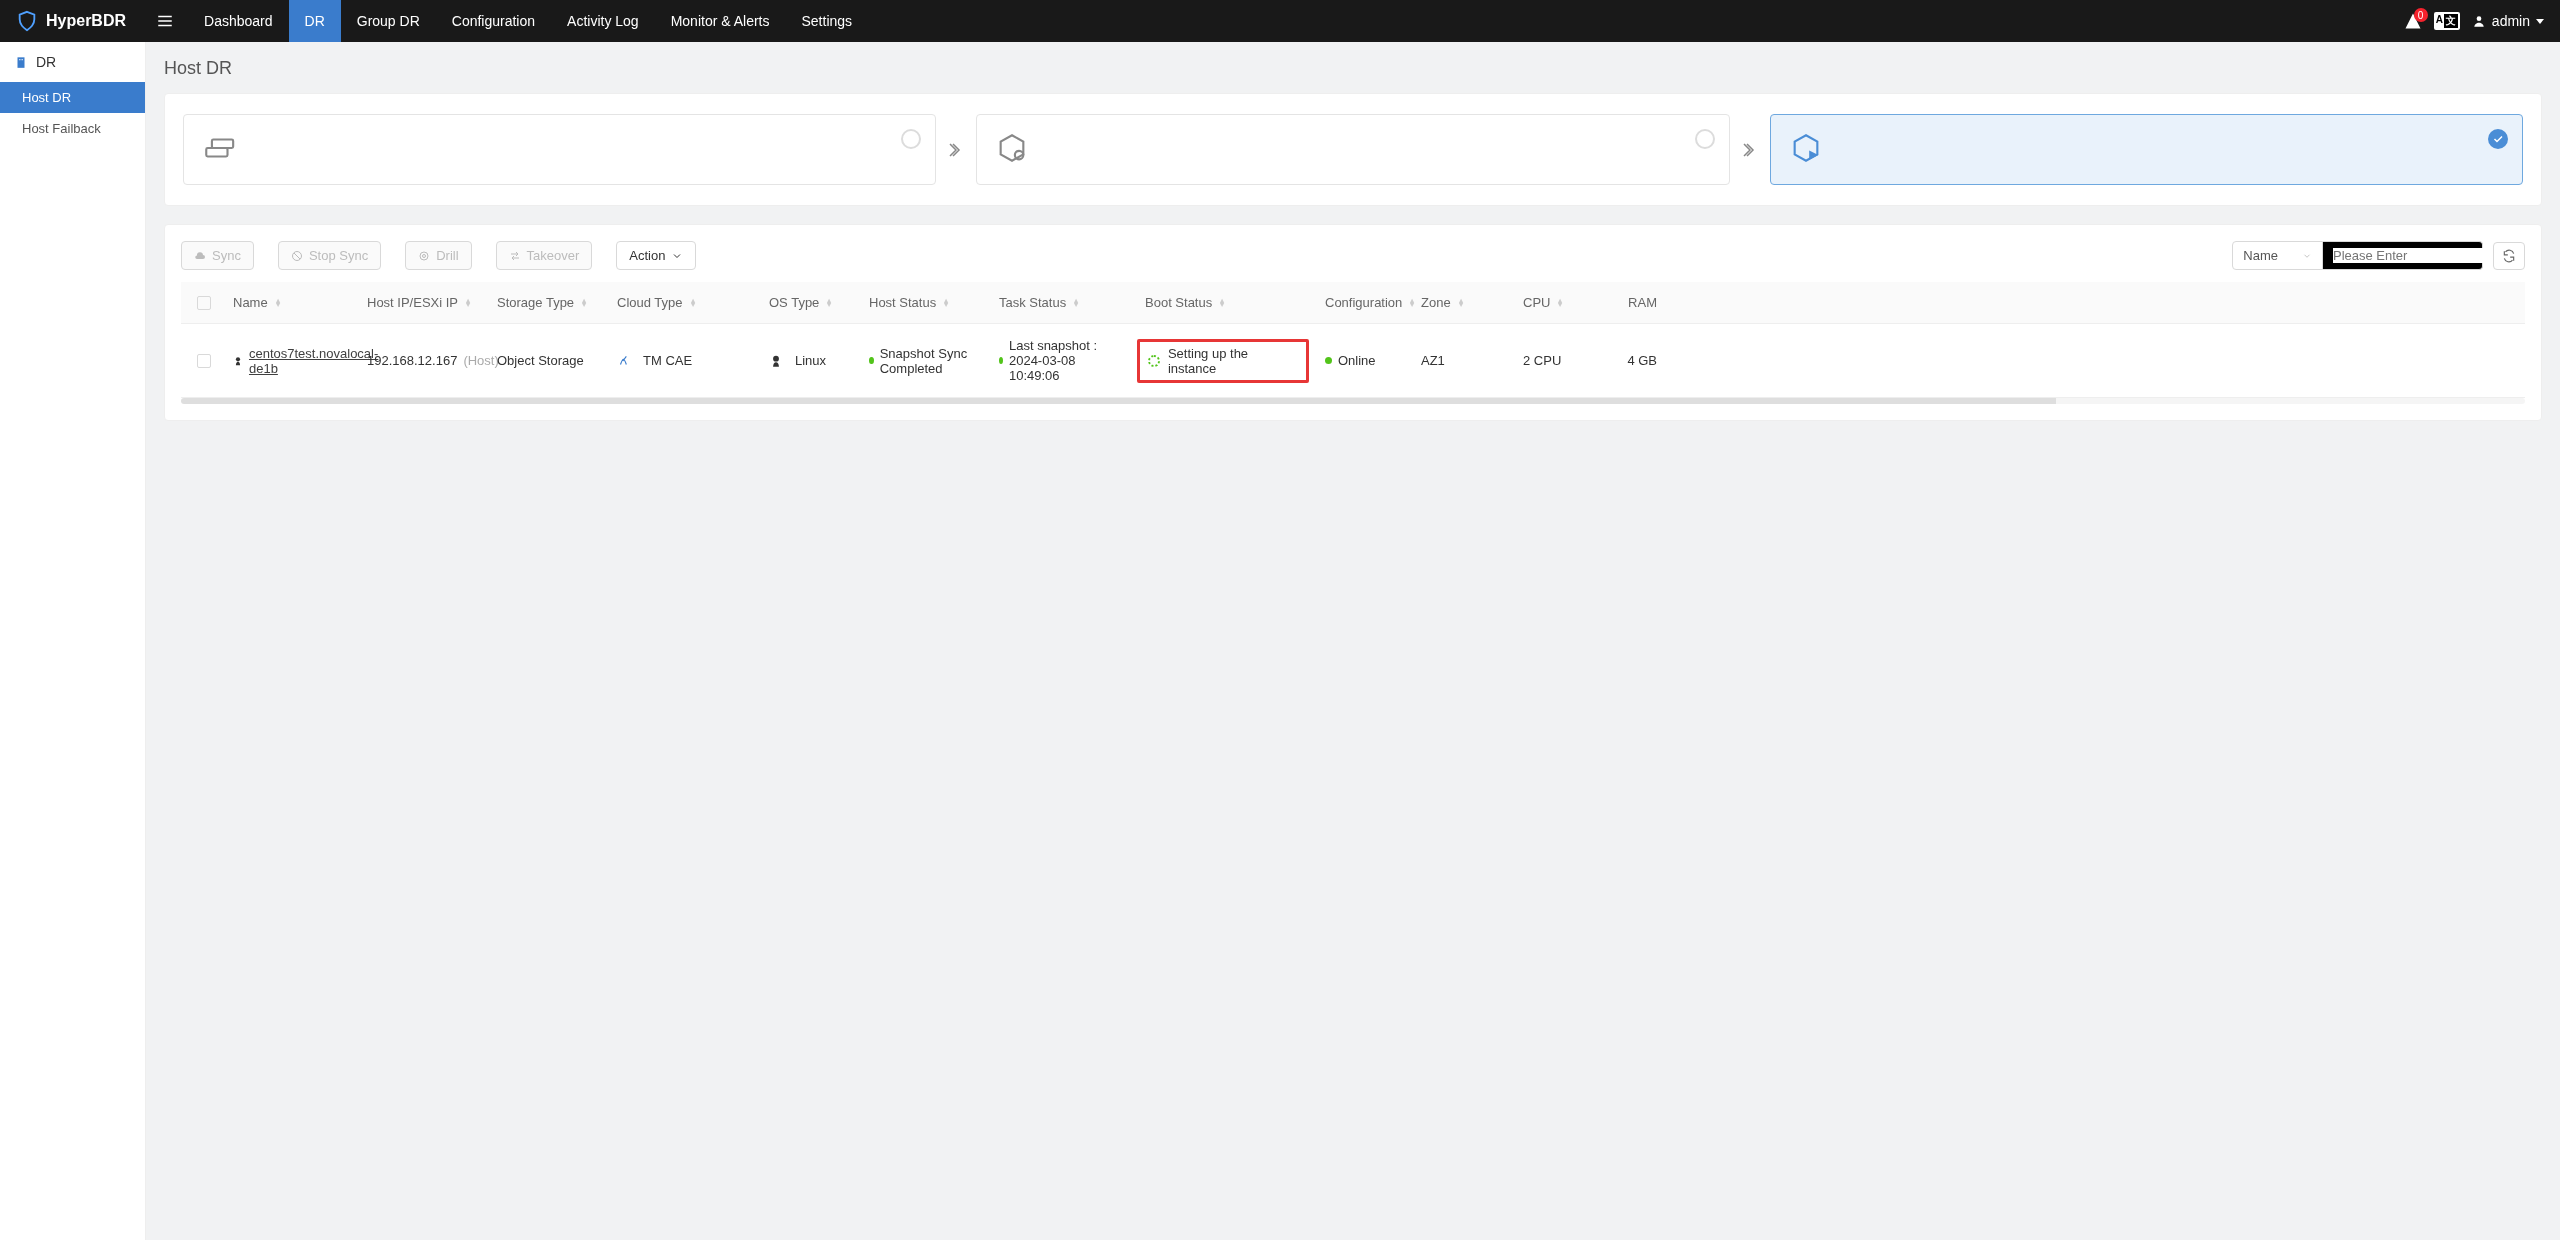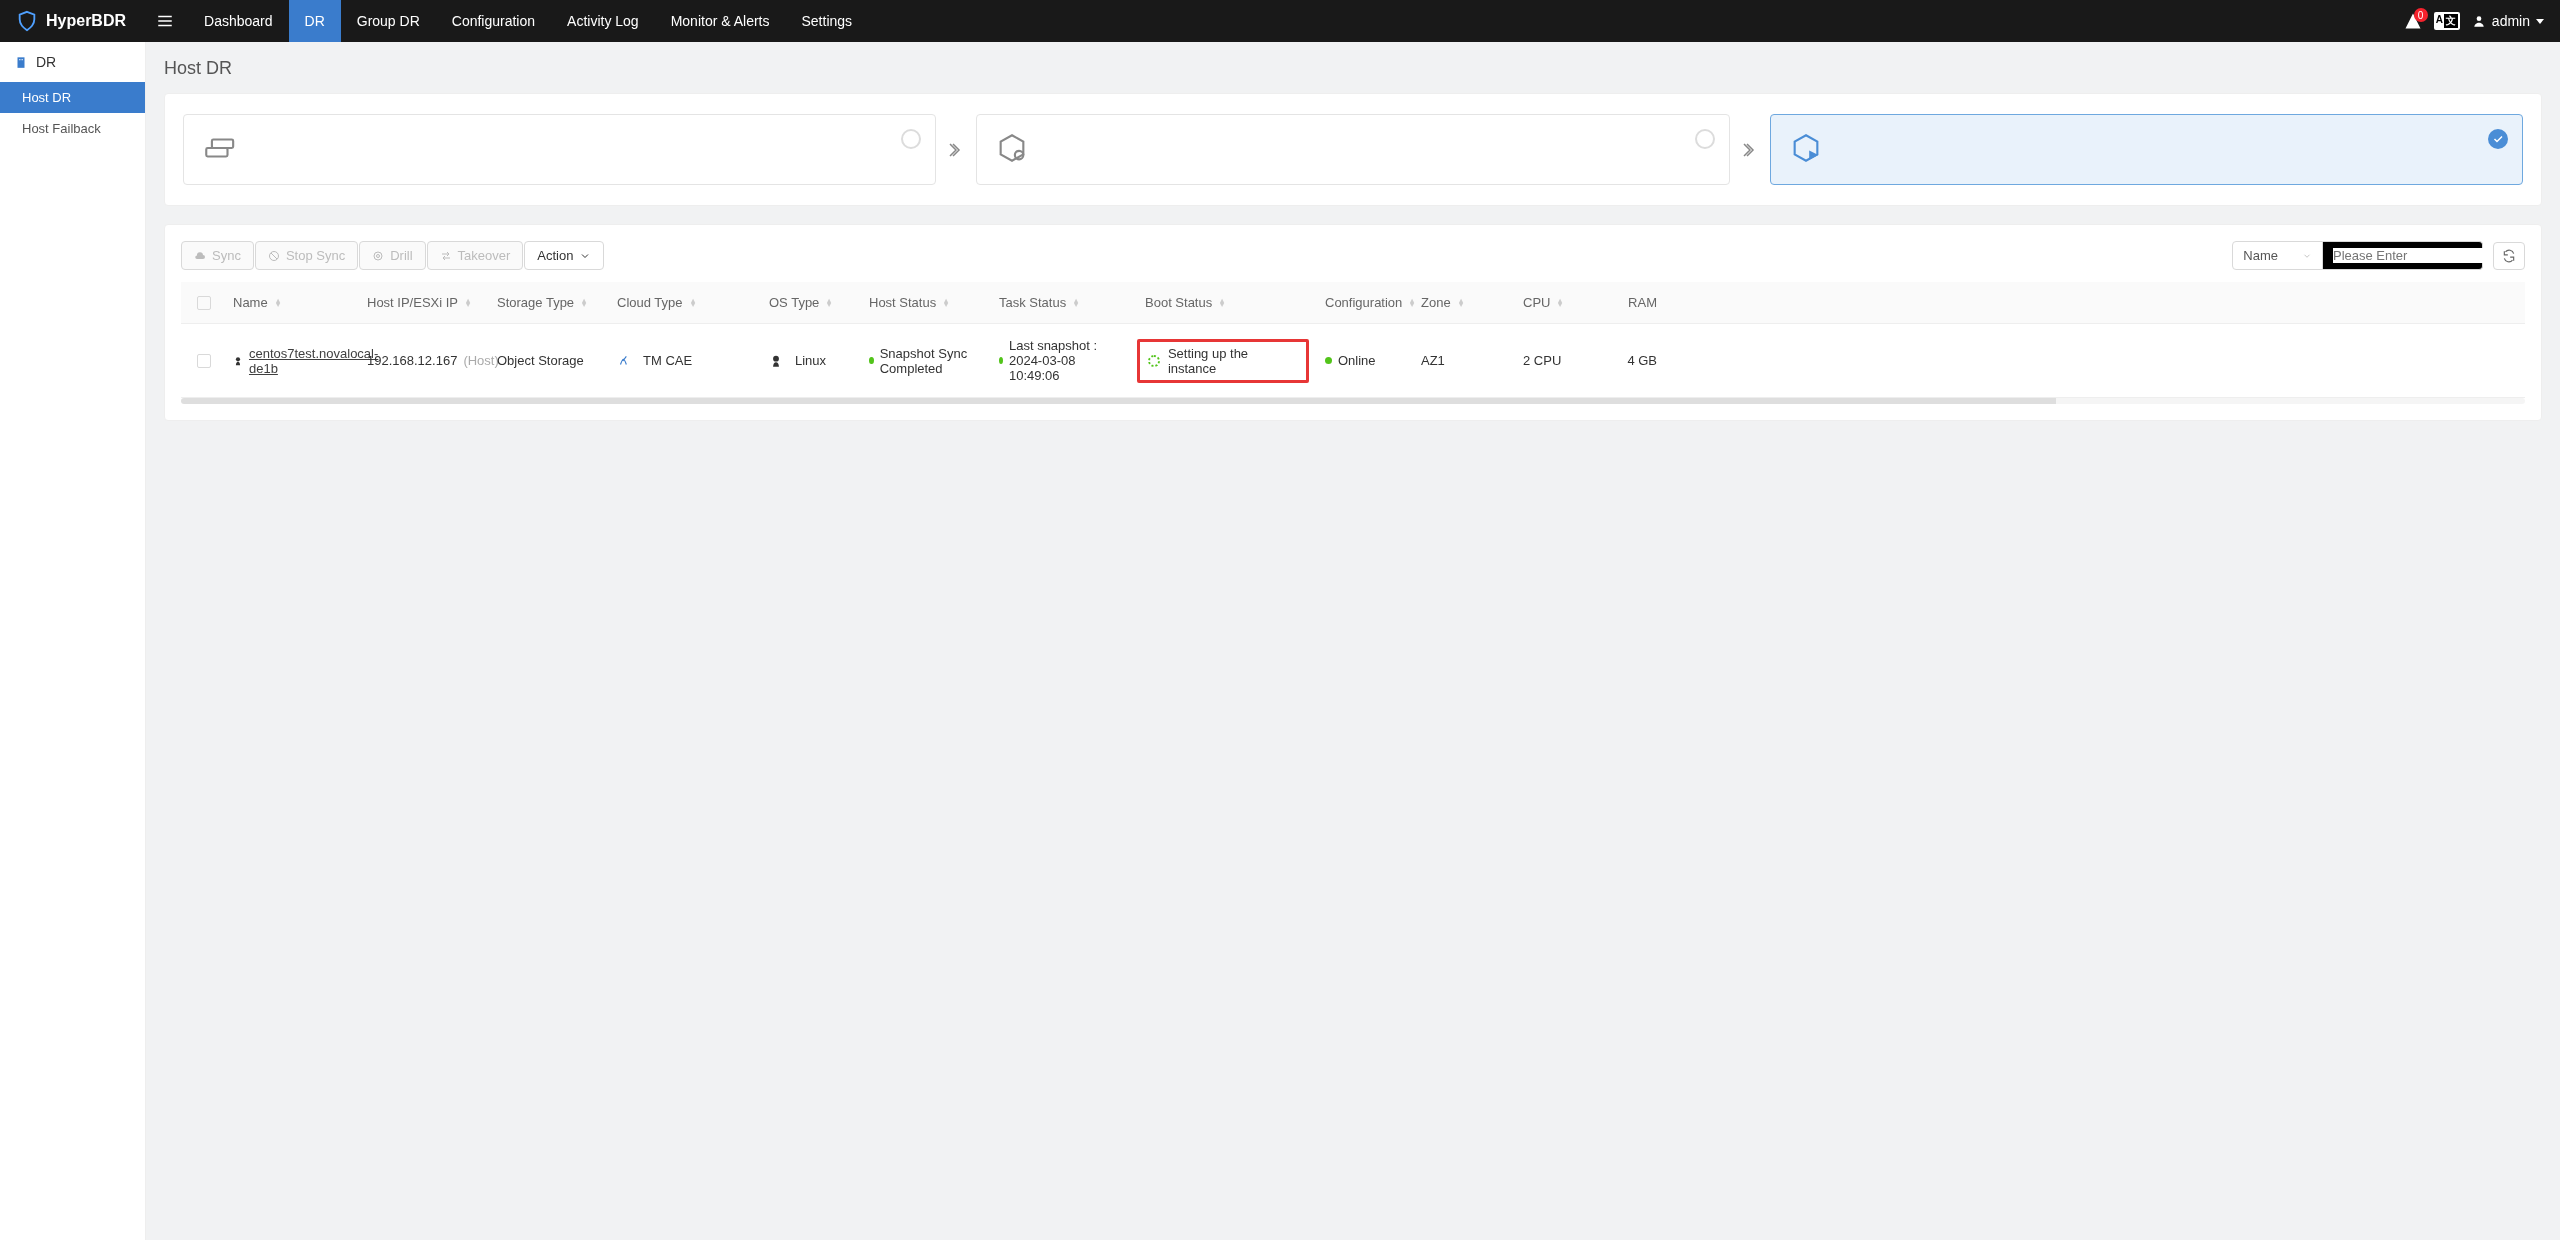--- a/index.html
+++ b/index.html
@@ -46,21 +46,21 @@
   .step.current .step-title{color:#2b6cb0;}
   .step-desc{font-size:13px;color:#666;margin-top:2px;line-height:1.4;}
   .step.current .step-desc{color:#4a6c90;}
   .step-sub{font-size:12px;color:#aaa;margin-top:10px;}
   .step.current .step-sub{color:#7ba0c7;}
   .step-status{position:absolute;top:14px;right:14px;width:20px;height:20px;border-radius:50%;border:2px solid #dcdcdc;}
   .step-status.done{border:none;background:#4a8dd6;display:flex;align-items:center;justify-content:center;}
   .step-status.done svg{width:12px;height:12px;color:#fff;}
   
   .table-card{background:#fff;border-radius:4px;border:1px solid #eee;padding:16px;}
-  .toolbar{display:flex;align-items:center;gap:1px;margin-bottom:12px;}
+  .toolbar{display:flex;align-items:center;gap:24px;margin-bottom:12px;}
   .btn{border:1px solid #d9d9d9;background:#fff;border-radius:4px;padding:6px 12px;display:inline-flex;align-items:center;gap:6px;font-size:13px;cursor:pointer;}
   .btn.disabled{color:#bcbcbc;background:#fafafa;cursor:not-allowed;}
   .btn svg{width:12px;height:12px;}
   .toolbar-right{margin-left:auto;display:flex;align-items:center;gap:0px;}
   .select{border:1px solid #d9d9d9;padding:6px 10px;border-radius:4px 0 0 4px;background:#fff;display:flex;align-items:center;gap:24px;font-size:13px;color:#555;cursor:pointer;}
   .select svg{width:10px;height:10px;}
   .searchbox{border:1px solid #d9d9d9;border-left:none;padding:6px 10px;border-radius:0 4px 4px 0;background:#000000;display:flex;align-items:center;gap:8px;width:160px;}
   .searchbox input{border:none;outline:none;flex:1;font-size:13px;color:#555;}
   .sq-btn{border:1px solid #d9d9d9;background:#fff;border-radius:4px;padding:6px 8px;margin-left:10px;cursor:pointer;display:flex;align-items:center;}
   .sq-btn svg{width:14px;height:14px;color:#666;}

